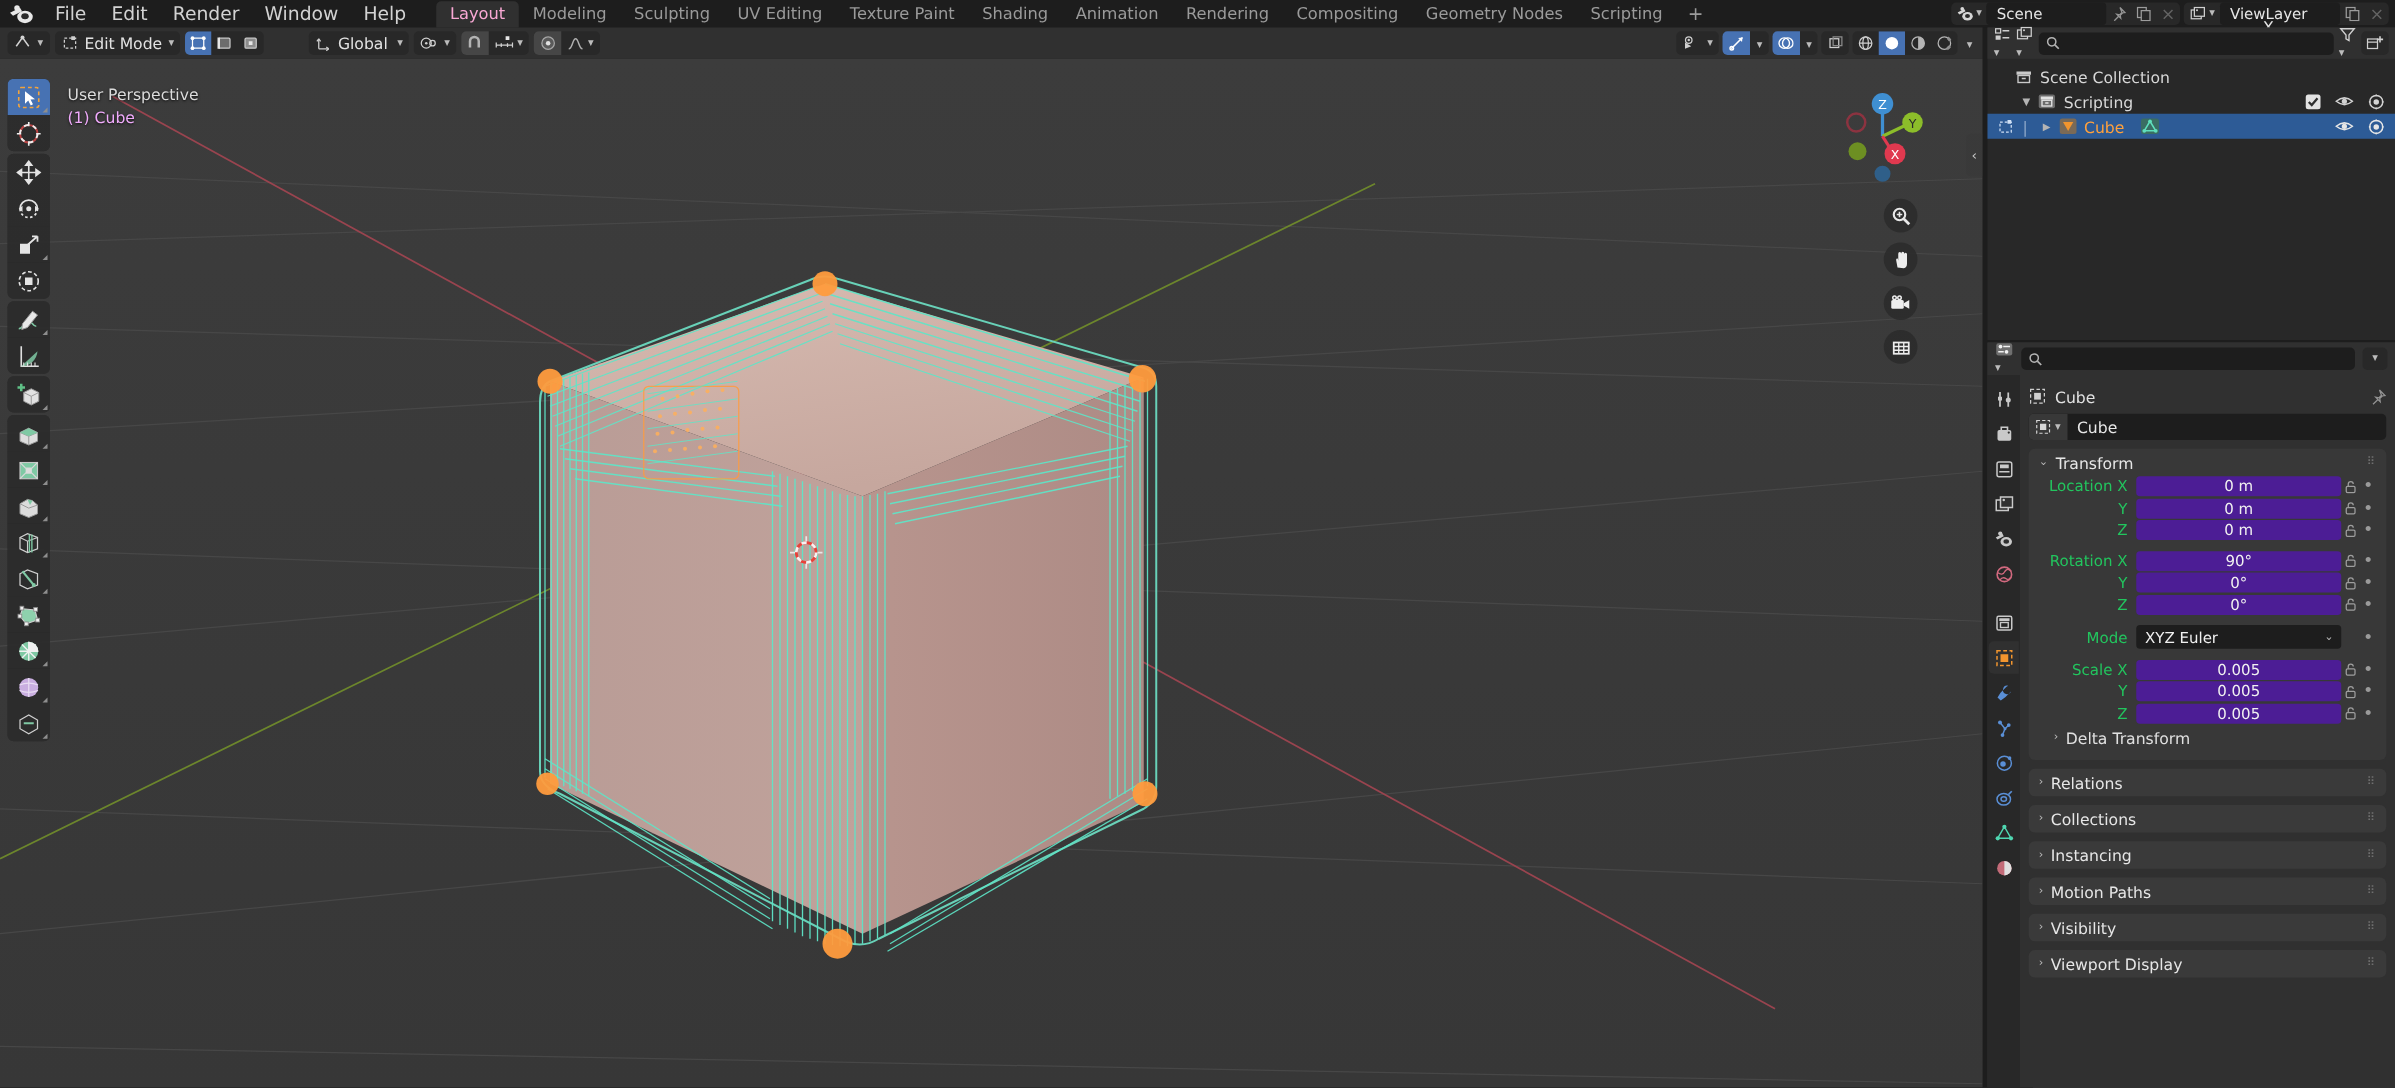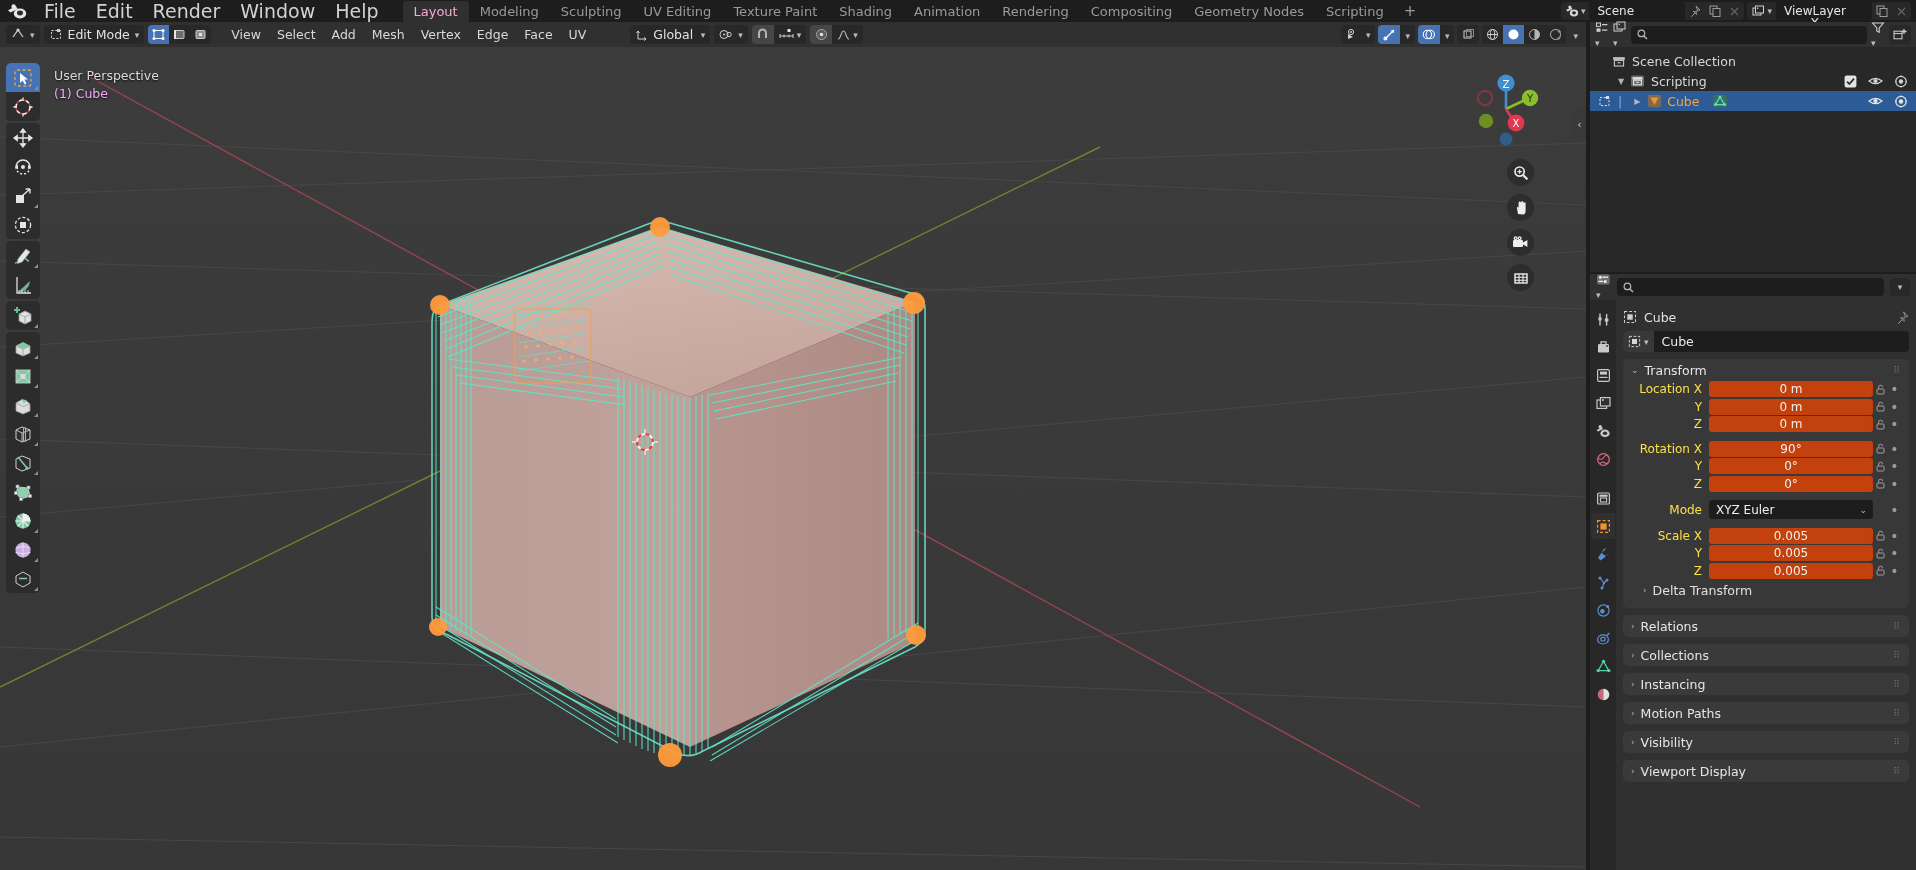--- a/index.html
+++ b/index.html
@@ -6,21 +6,21 @@
   html,body { width:1916px; height:870px; overflow:hidden; background:#1d1d1d;
     font-family:"DejaVu Sans", sans-serif; font-size:13px; color:#e5e5e5; -webkit-font-smoothing:antialiased; }
 
   #app { position:relative; width:1916px; height:870px; }
 
   
   #topbar { position:absolute; left:0; top:0; width:1916px; height:22px; background:#1d1d1d;
             display:flex; align-items:center; }
   #topbar .logo { width:34px; height:22px; display:flex; align-items:center; justify-content:center; }
   #topbar .menu { display:flex; align-items:center; height:22px; }
-  #topbar .menu .mi { padding:0 10px; height:22px; line-height:22px; font-size:19px; color:#d2d2d2; }
+  #topbar .menu .mi { padding:0 10px; height:22px; line-height:22px; font-size:15px; color:#d2d2d2; }
   #topbar .tabs { display:flex; align-items:flex-end; height:22px; margin-left:14px; }
   #topbar .tabs .tb { padding:0 11px; height:21px; line-height:21px; font-size:13px; color:#9a9a9a; }
   #topbar .tabs .tb.active { background:#303030; color:#f9a8d4; border-radius:4px 4px 0 0; }
   #topbar .tabs .plus { padding:0 9px; color:#9a9a9a; font-size:15px; line-height:21px;}
   #topbar .right { margin-left:auto; display:flex; align-items:center; gap:3px; padding-right:5px; }
   .btnbox { background:#282828; border-radius:4px; height:17px; display:flex; align-items:center;
             justify-content:center; padding:0 4px; }
   .idblock { display:flex; align-items:center; height:18px; background:#282828; border-radius:4px; }
   .idblock .drop { display:flex; align-items:center; gap:2px; padding:0 4px 0 5px; }
   .idblock .nm { background:#1d1d1d; height:18px; line-height:18px; padding:0 8px; font-size:12px;
@@ -105,22 +105,22 @@
   .namefield .val { padding-left:8px; font-size:12.5px; color:#e8e8e8; }
 
   .panel { margin-top:7px; background:#383838; border-radius:5px; }
   .panel .phead { height:22px; display:flex; align-items:center; padding:0 8px; gap:6px; font-size:12.5px;
                   color:#e6e6e6; }
   .panel .phead .grip { margin-left:auto; color:#6e6e6e; font-size:9px; letter-spacing:1px;}
   .panel.closed { background:#3a3a3a; }
   .pbody { padding:0 8px 8px 8px; }
 
   .prow { height:16px; display:flex; align-items:center; margin-bottom:1.5px; }
-  .prow .plabel { width:78px; text-align:right; padding-right:7px; font-size:12px; color:#fde047; }
-  .prow .pval { flex:1; background:#c2410c; border-radius:3px; height:16px; display:flex;
+  .prow .plabel { width:78px; text-align:right; padding-right:7px; font-size:12px; color:#22c55e; }
+  .prow .pval { flex:1; background:#4c1d95; border-radius:3px; height:16px; display:flex;
                 align-items:center; justify-content:center; font-size:12px; color:#f0f0f0; }
   .prow .pval.dropdown { background:#1d1d1d; justify-content:flex-start; padding:0 7px; position:relative;}
   .prow .pval.dropdown .cv { position:absolute; right:6px; color:#bdbdbd; font-size:9px; }
   .prow .lock { width:15px; display:flex; align-items:center; justify-content:center; opacity:.75; }
   .prow .dot { width:13px; text-align:center; color:#9a9a9a; font-size:14px; line-height:10px; }
   .gap { height:7px; }
   .sub { height:20px; display:flex; align-items:center; gap:6px; padding-left:12px; font-size:12.5px; color:#e0e0e0;}
 
   svg { display:block; }
   .chev { font-size:9px; color:#bcbcbc; }
@@ -245,30 +245,20 @@
             <rect x="2" y="2.5" width="9" height="8" rx="1" fill="#6d6d6d" stroke="#c9c9c9" stroke-width="1"></rect>
             <rect x="1" y="2" width="2" height="9" fill="#e6e6e6"></rect>
           </svg>
       </div>
       <div>
         <svg width="13" height="13" viewBox="0 0 13 13">
             <rect x="2" y="2.5" width="9" height="8" rx="1" fill="#8d8d8d" stroke="#c9c9c9" stroke-width="1"></rect>
             <rect x="5" y="5" width="3" height="3" fill="#e6e6e6"></rect>
           </svg>
       </div>
-    </div>
-    <div style="display:flex; margin-left:8px;">
-      <div class="vm">View</div>
-      <div class="vm">Select</div>
-      <div class="vm">Add</div>
-      <div class="vm">Mesh</div>
-      <div class="vm">Vertex</div>
-      <div class="vm">Edge</div>
-      <div class="vm">Face</div>
-      <div class="vm">UV</div>
     </div>
 
     <div style="display:flex; align-items:flex-start; gap:4px; margin-left:32px;">
       <div class="mode" style="min-width:80px;">
         <svg width="13" height="13" viewBox="0 0 13 13">
           <path d="M3 11 L3 3 M3 11 L11 11" stroke="#d0d0d0" stroke-width="1"></path>
           <path d="M3 3 L1.5 5 M3 3 L4.5 5" stroke="#d0d0d0" stroke-width="1" fill="none"></path>
           <path d="M11 11 L9 9.5 M11 11 L9 12.5" stroke="#d0d0d0" stroke-width="1" fill="none"></path>
         </svg>
         <span class="lbl">Global</span>

